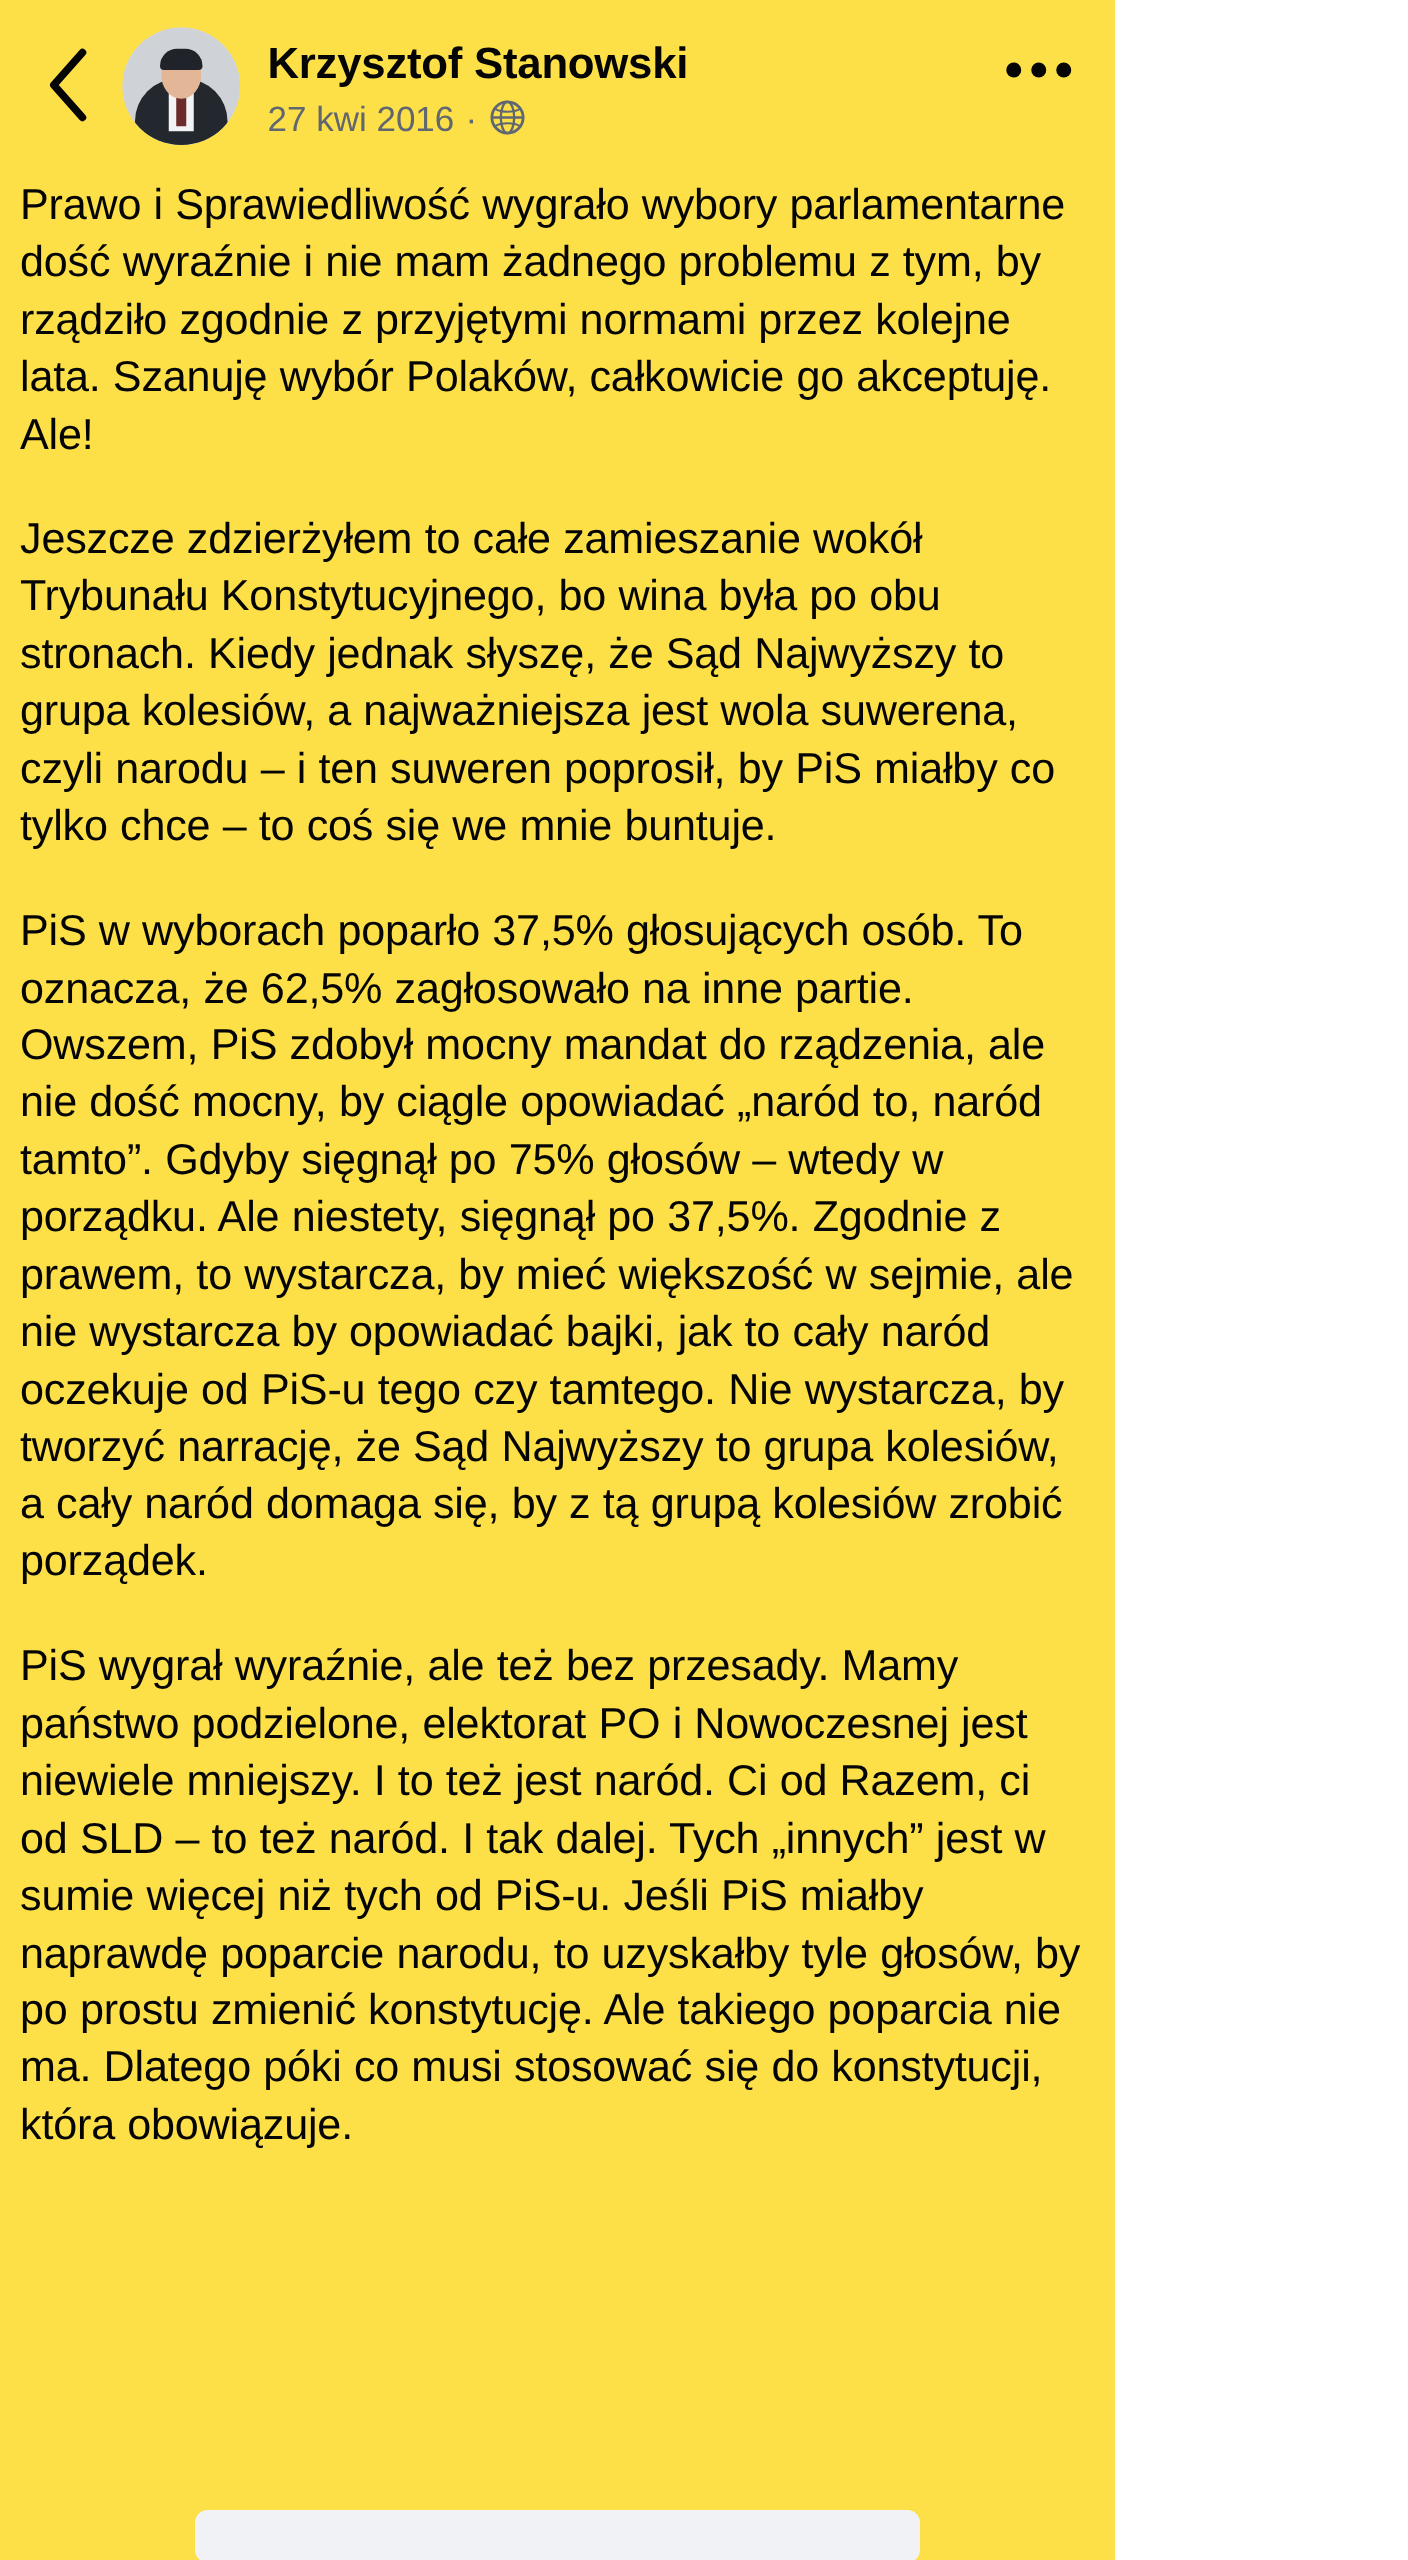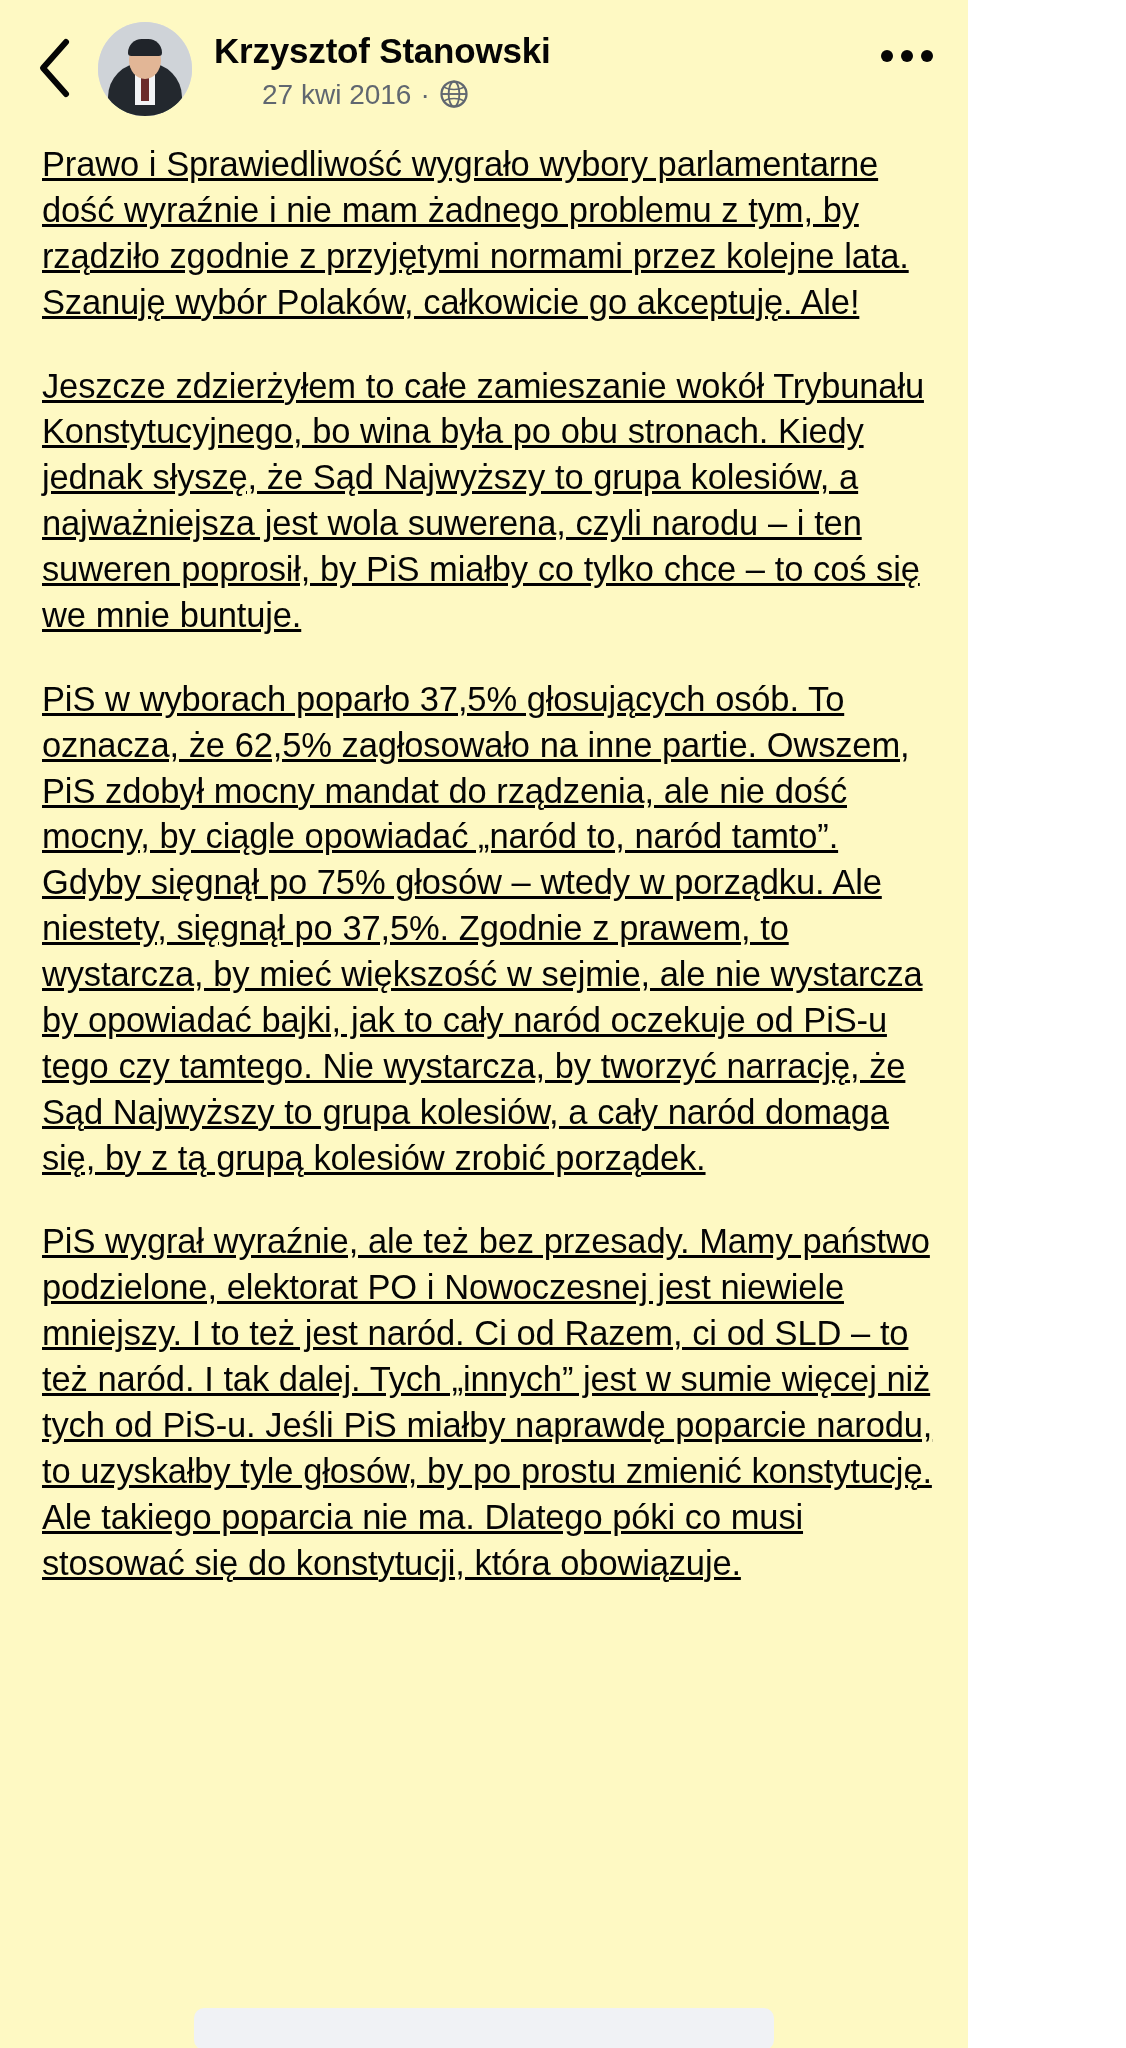--- a/index.html
+++ b/index.html
@@ -9,23 +9,23 @@
     background: #ffffff;
     font-family: "Liberation Sans", sans-serif;
   }
   body {
     width: 1126px;
     min-height: 2048px;
     position: relative;
     overflow: hidden;
   }
   .app {
-    width: 968px;
+    width: 892px;
     min-height: 2048px;
-    background: #fef9c3;
+    background: #fde047;
     display: flex;
     flex-direction: column;
   }
 
   
   .post-header {
     display: flex;
     align-items: flex-start;
     padding: 18px 26px 10px 22px;
     gap: 0;
@@ -131,21 +131,20 @@
     font-weight: bold;
     color: #050505;
     line-height: 1.18;
     letter-spacing: -0.2px;
   }
   .meta-row {
     display: flex;
     align-items: center;
     gap: 9px;
     margin-top: 6px;
-    margin-left: 48px;
   }
   .post-date {
     font-size: 28px;
     color: #606770;
   }
   .meta-dot {
     font-size: 28px;
     color: #606770;
     line-height: 1;
   }
@@ -166,23 +165,22 @@
   .more-btn span {
     width: 12px;
     height: 12px;
     border-radius: 50%;
     background: #050505;
     display: block;
   }
 
   
   .post-body {
-    padding: 14px 26px 0 42px;
+    padding: 14px 26px 0 16px;
     flex: 1 1 auto;
-    text-decoration: underline;
   }
   .post-body p {
     margin: 0 0 38px 0;
     font-size: 34.5px;
     line-height: 1.33;
     color: #050505;
     letter-spacing: -0.15px;
     word-spacing: 0.4px;
   }
   .post-body p:last-child { margin-bottom: 16px; }

